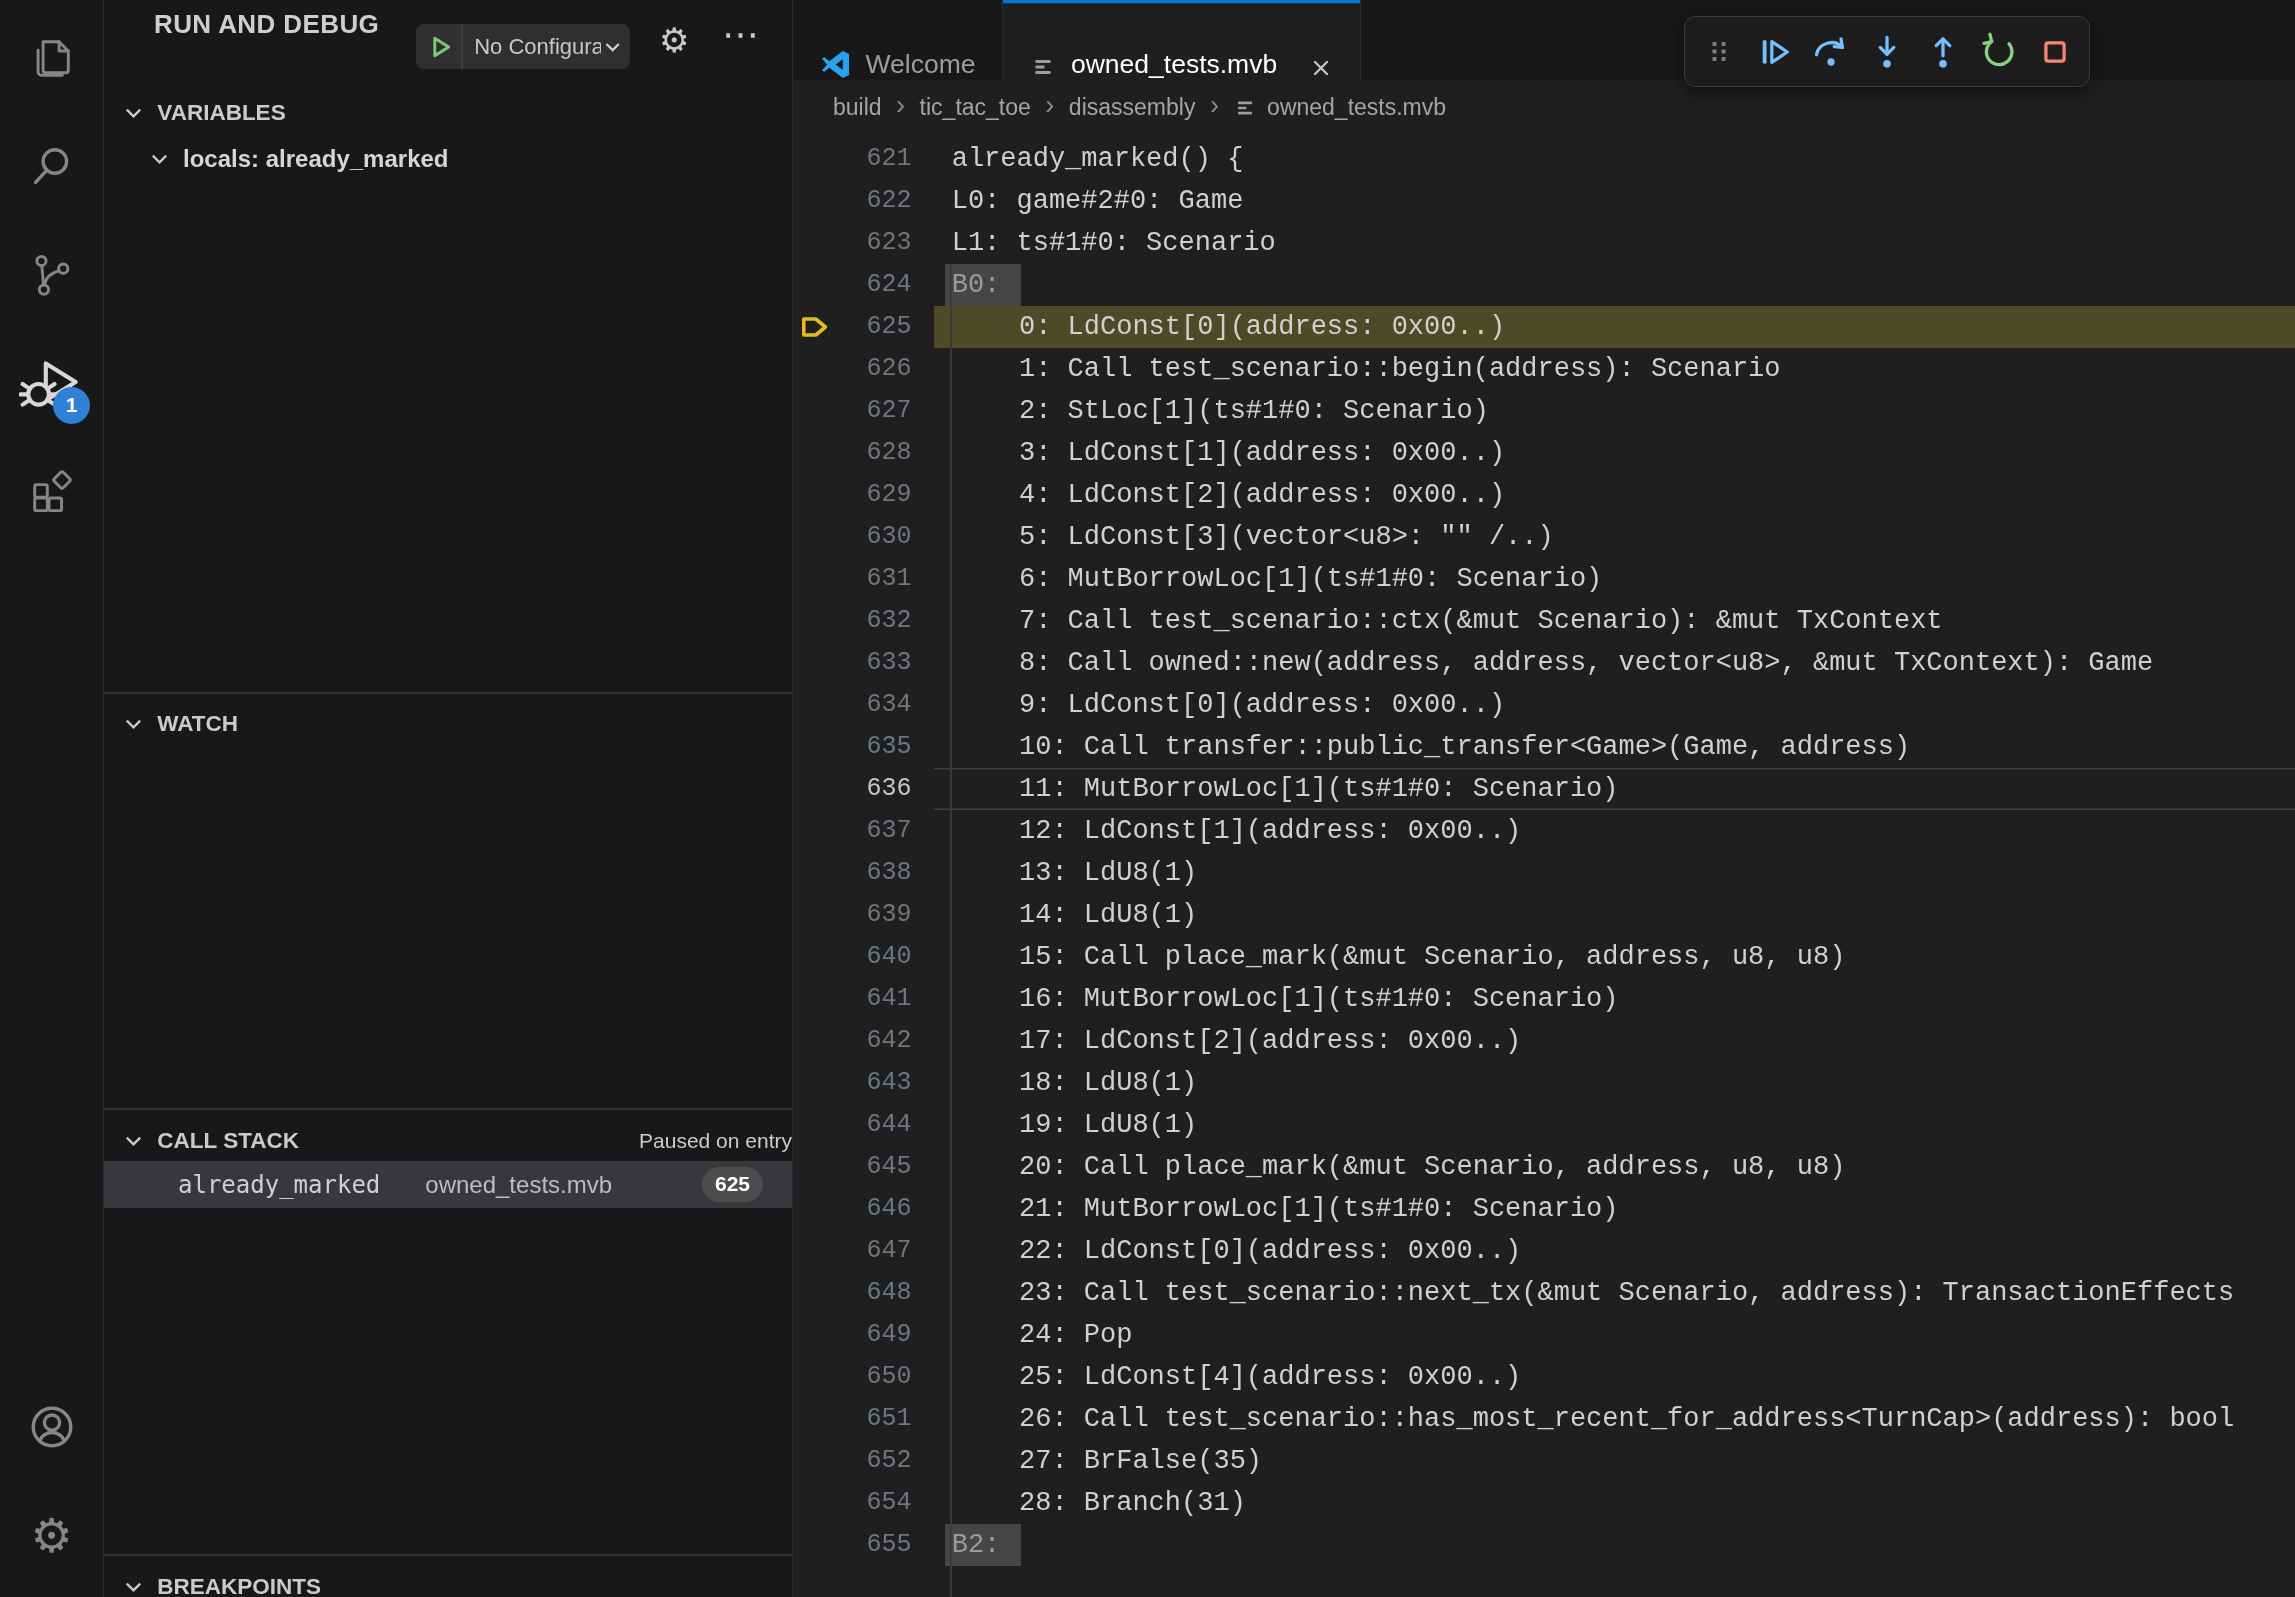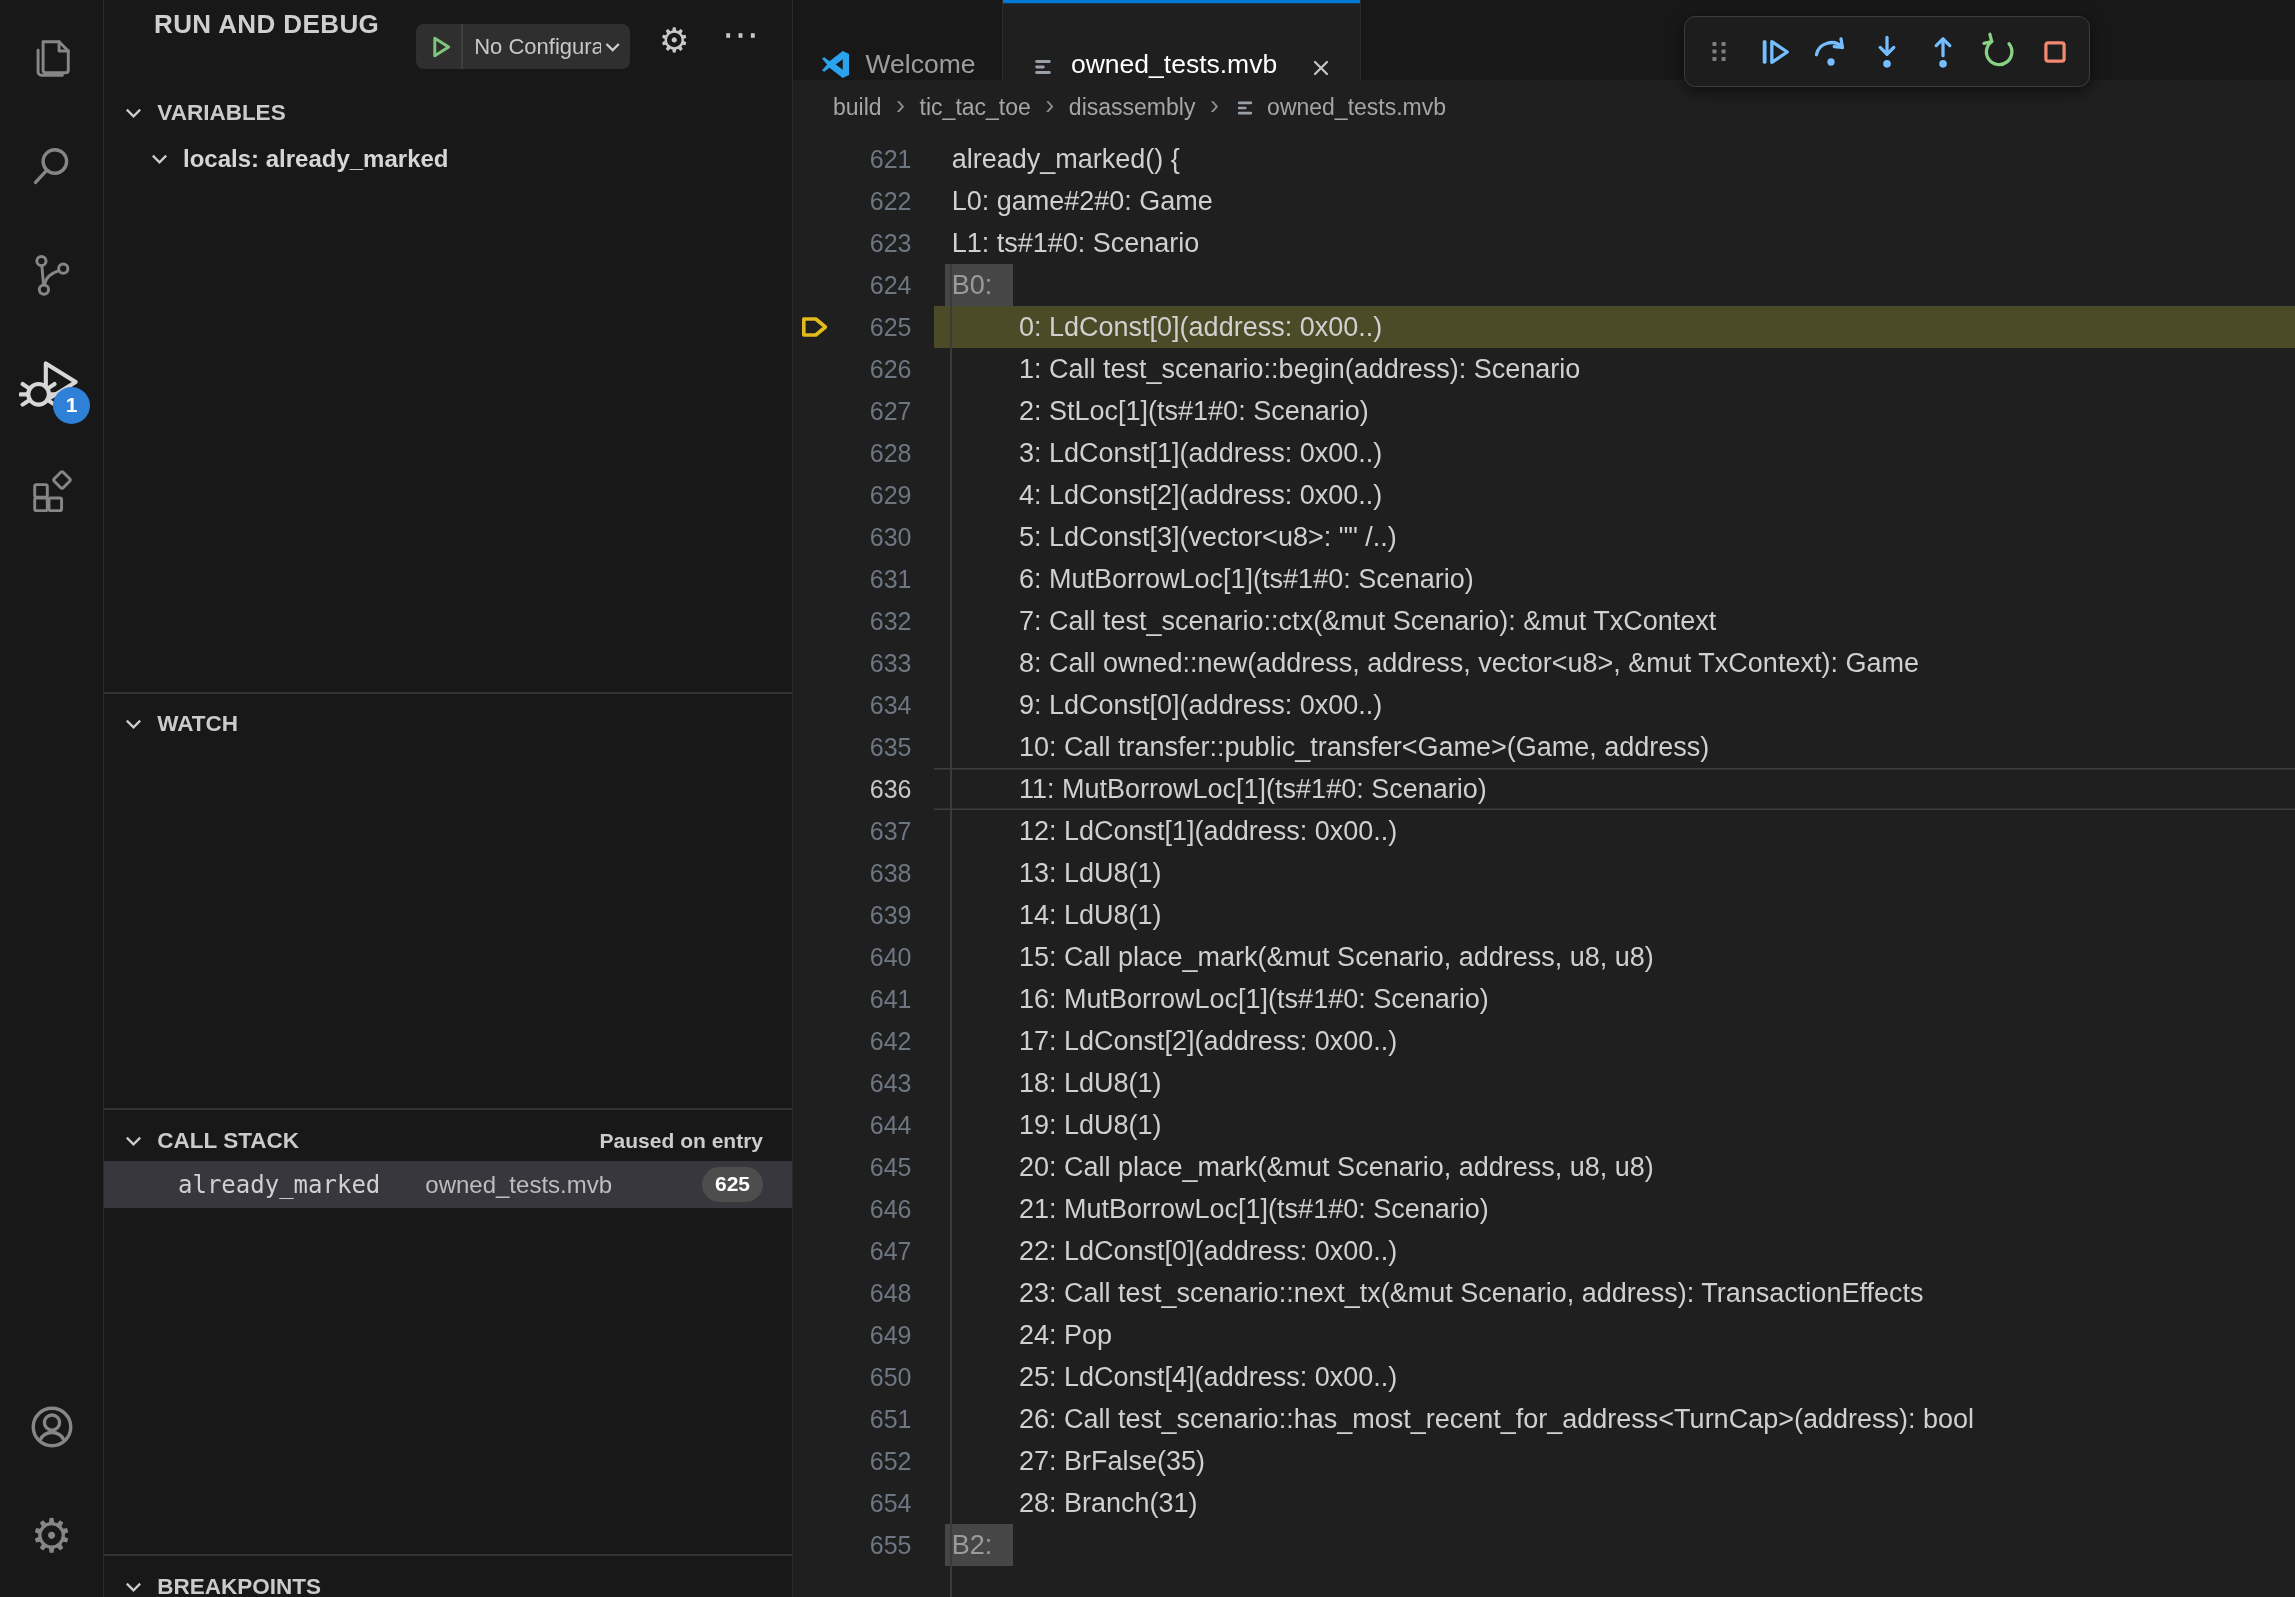--- a/index.html
+++ b/index.html
@@ -28,21 +28,21 @@
   .run-divider{width:1.6px;height:45px;background:#3f3f3f;}
   .run-label{width:127px;font-size:22px;color:#c8c8c8;white-space:nowrap;overflow:hidden;padding-left:11.3px;}
   .run-chevron{padding:0 8px 0 1.6px;display:flex;align-items:center;}
   .hdr-gear{position:absolute;left:555px;top:22.5px;font-size:34px;line-height:1;color:#c8c8c8;cursor:pointer;}
   .hdr-more{position:absolute;left:618px;top:13px;font-size:37px;color:#c8c8c8;cursor:pointer;letter-spacing:1.6px;}
 
   .divider{position:absolute;left:0;right:0;height:1.6px;background:#323232;}
   .sec-head{position:absolute;left:0;right:0;height:45px;display:flex;align-items:center;gap:13px;
     padding-left:19.3px;font-weight:700;font-size:22.5px;color:#cbcbcb;cursor:pointer;}
   .sec-head .chev{display:flex;align-items:center;}
-  .cs-status{margin-left:auto;margin-right:29px;font-size:21px;font-weight:700;color:#cccccc;padding-left:18px;}
+  .cs-status{margin-left:auto;font-size:21px;font-weight:400;color:#cccccc;padding-left:18px;}
   .tree-row{position:absolute;left:0;right:0;height:43px;display:flex;align-items:center;gap:13px;
     padding-left:45px;font-weight:700;font-size:24px;color:#d6d6d6;cursor:pointer;}
   .frame-row{position:absolute;top:1161px;left:0;right:0;height:47px;background:#37373d;
     display:flex;align-items:center;cursor:pointer;}
   .frame-fn{margin-left:74px;font-family:"DejaVu Sans Mono",monospace;font-size:24px;color:#d0d0d0;}
   .frame-file{margin-left:45px;font-size:24px;color:#bdbdbd;}
   .frame-badge{position:absolute;left:598px;top:5.6px;height:35px;min-width:61px;border-radius:17.7px;
     background:#4d4d4d;color:#fff;font-size:21px;font-weight:600;
     display:flex;align-items:center;justify-content:center;}
 
@@ -60,21 +60,21 @@
     display:flex;align-items:center;justify-content:space-evenly;z-index:6;}
   .tb-btn{width:45px;height:45px;display:flex;align-items:center;justify-content:center;cursor:pointer;}
 
   .breadcrumbs{height:55px;flex:none;display:flex;align-items:center;padding-left:40px;gap:14.5px;
     font-size:23px;color:#a5a5a5;background:#1f1f1f;}
   .bc-item{display:flex;align-items:center;gap:9.7px;cursor:pointer;white-space:nowrap;}
   .bc-sep{color:#8c8c8c;font-size:27px;transform:translateY(-1.6px);}
 
   .code{flex:1;position:relative;overflow:hidden;padding-top:3.2px;}
   .guide{position:absolute;left:157px;top:129px;bottom:0;width:1.6px;background:#3a3a3a;z-index:3;pointer-events:none;}
-  .row{height:42px;display:flex;font-family:Liberation Sans, sans-serif;font-size:27px;line-height:42px;position:relative;}
+  .row{height:42px;display:flex;font-family:Liberation Mono, monospace;font-size:27px;line-height:42px;position:relative;}
   .gutter{width:141px;flex:none;position:relative;}
   .num{display:block;text-align:right;padding-right:22.5px;color:#6e7681;font-size:25px;line-height:42px;}
   .txt{flex:1;padding-left:17.7px;color:#d0d0d0;white-space:pre;position:relative;z-index:1;min-width:0;}
   .txt.ind1{padding-left:85px;}
   .row.exec .txt{background:var(--exec-line,#4c4b28);}
   .row.cursor .txt{box-shadow:inset 0 1.6px 0 #3f3f3f,inset 0 -1.6px 0 #3f3f3f;}
   .row.cursor .num{color:#c6c6c6;}
   .exec-arrow{display:none;}
   .row.exec .exec-arrow{display:block;position:absolute;left:6.4px;top:4.8px;width:32px;height:32px;}
   .blabel{display:inline-block;background:#464646;color:#9b9b9b;margin-left:-6.4px;padding:0 21px 0 6.4px;}

